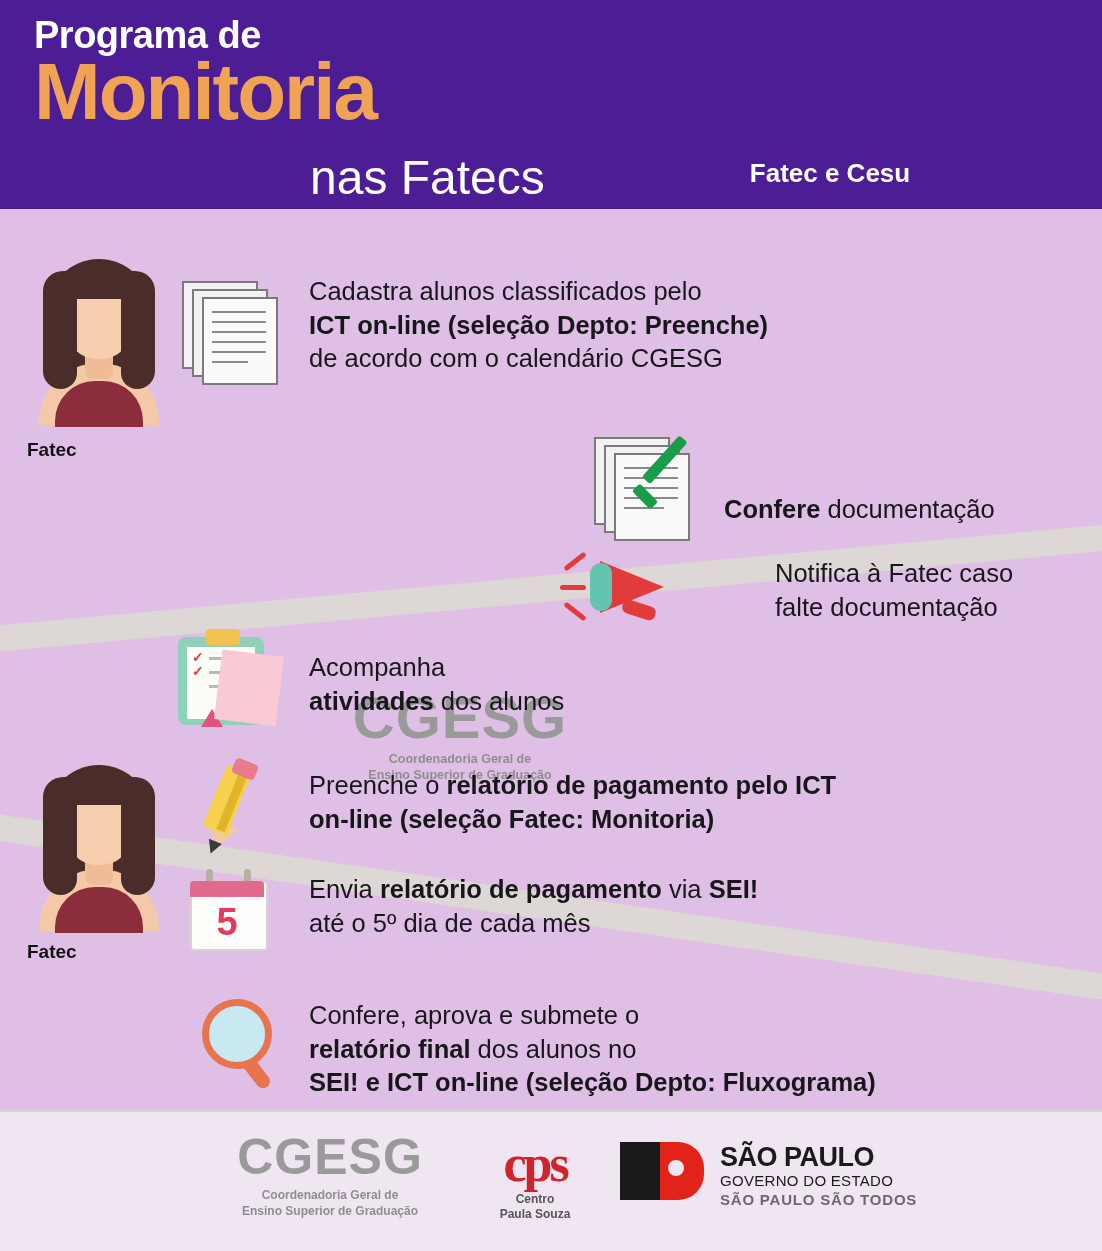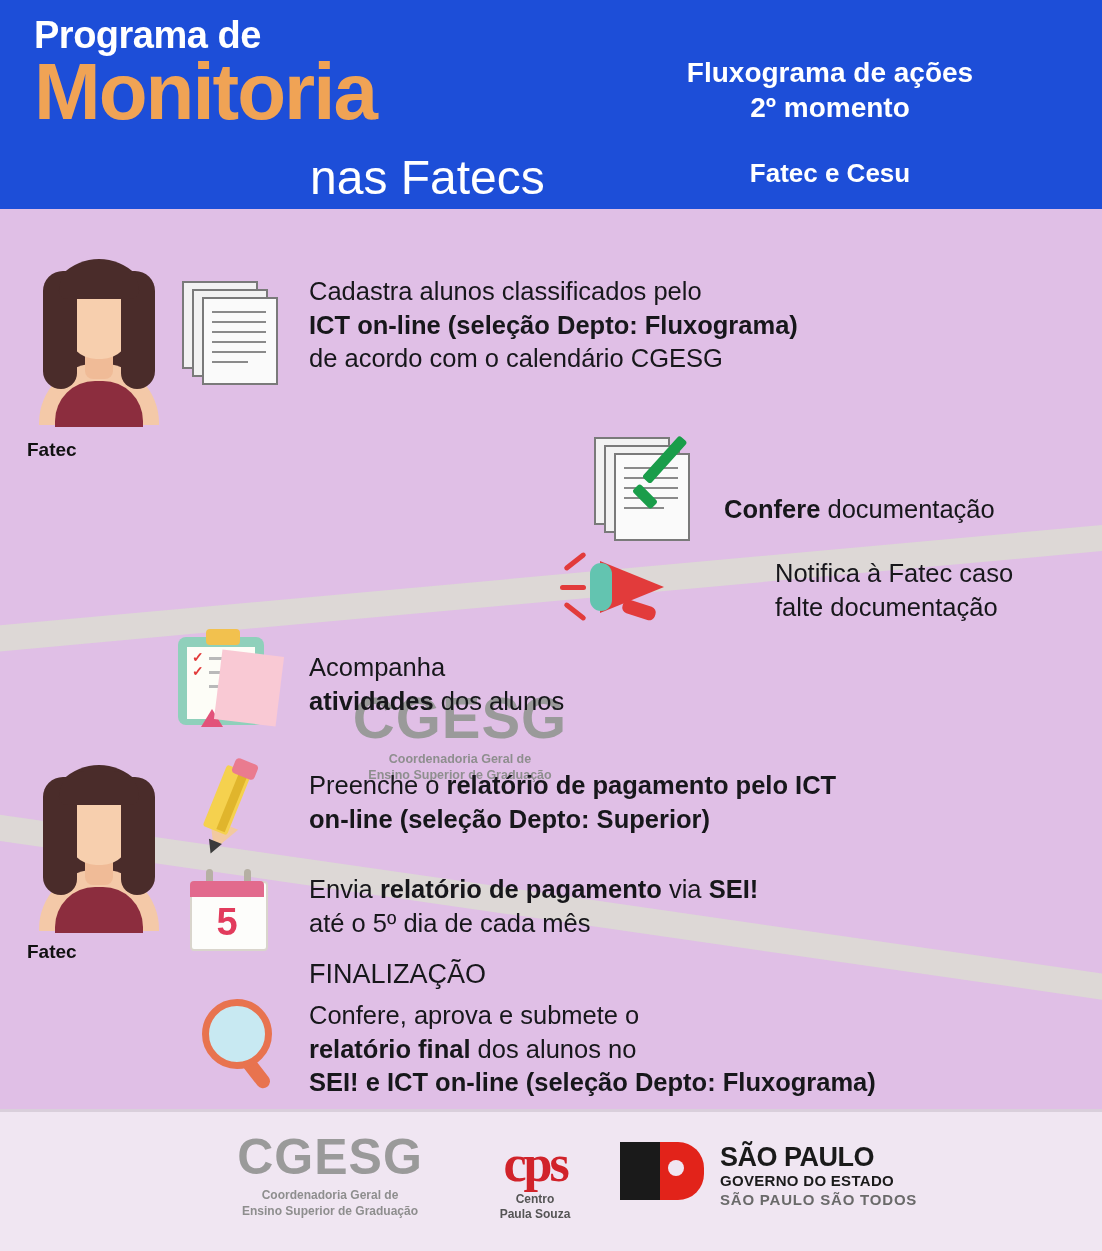--- a/index.html
+++ b/index.html
@@ -17,21 +17,21 @@
     overflow: hidden;
     background: #e0bfe6;
   }
 
   
   .header {
     position: absolute;
     left: 0; top: 0;
     width: 1102px;
     height: 209px;
-    background: #1d4ed8;
+    background: #4c1d95;
   }
   .hdr-pre {
     position: absolute;
     left: 34px; top: 14px;
     font-size: 38px;
     font-weight: bold;
     color: #ffffff;
     letter-spacing: -0.5px;
   }
   .hdr-main {
@@ -495,21 +495,21 @@
     left: 100px; top: 4px;
     font-size: 27px;
     font-weight: bold;
     color: #1a1a1a;
     letter-spacing: -0.5px;
   }
   .ft-sp .t2 {
     position: absolute;
     left: 100px; top: 34px;
     font-size: 15px;
-    font-weight: bold;
+    font-weight: normal;
     color: #1a1a1a;
     letter-spacing: 0.3px;
   }
   .ft-sp .t3 {
     position: absolute;
     left: 100px; top: 53px;
     font-size: 15px;
     font-weight: bold;
     color: #6a6a6a;
     letter-spacing: 0.8px;
@@ -517,22 +517,20 @@
 </style>
 </head>
 <body>
 
 <div id="page">
 
   <div class="header">
     <div class="hdr-pre">Programa de</div>
     <div class="hdr-main">Monitoria</div>
     <div class="hdr-sub">nas Fatecs</div>
-    <div class="hdr-right1" style="white-space:pre-line"><span>Fluxograma de ações
-2º momento</span></div>
     <div class="hdr-right2">Fatec e Cesu</div>
   </div>
 
   <div class="body-area">
 
     <div class="band band1"></div>
     <div class="band band2"></div>
 
     <div class="avatar" style="left:35px; top:42px;">
       <div class="hair-back"></div>
@@ -553,21 +551,21 @@
         <div class="sheet s3">
           <div class="line" style="left:8px; top:12px; width:54px;"></div>
           <div class="line" style="left:8px; top:22px; width:54px;"></div>
           <div class="line" style="left:8px; top:32px; width:54px;"></div>
           <div class="line" style="left:8px; top:42px; width:54px;"></div>
           <div class="line" style="left:8px; top:52px; width:54px;"></div>
           <div class="line" style="left:8px; top:62px; width:36px;"></div>
         </div>
       </div>
     </div>
-    <div class="txt" style="left:309px; top:66px; width:760px;">Cadastra alunos classificados pelo<br><b>ICT on-line (seleção Depto: Fluxograma)</b><br>de acordo com o calendário CGESG</div>
+    <div class="txt" style="left:309px; top:66px; width:760px;">Cadastra alunos classificados pelo<br><b>ICT on-line (seleção Depto: Preenche)</b><br>de acordo com o calendário CGESG</div>
 
     <div class="cgesg-wm">
       <div class="big">CGESG</div>
       <div class="small">
         <div>Coordenadoria Geral de</div>
         <div>Ensino Superior de Graduação</div>
       </div>
     </div>
 
     <div class="icon-wrap" style="left:594px; top:228px;">
@@ -629,34 +627,33 @@
 
     <div class="icon-wrap" style="left:188px; top:552px;">
       <div class="pencil">
         <div class="tip"></div>
         <div class="lead"></div>
         <div class="body"></div>
         <div class="edge"></div>
         <div class="eraser"></div>
       </div>
     </div>
-    <div class="txt" style="left:309px; top:560px; width:760px;">Preenche o <b>relatório de pagamento pelo ICT</b><br><b>on-line (seleção Depto: Superior)</b></div>
+    <div class="txt" style="left:309px; top:560px; width:760px;">Preenche o <b>relatório de pagamento pelo ICT</b><br><b>on-line (seleção Fatec: Monitoria)</b></div>
 
     <div class="icon-wrap" style="left:184px; top:658px;">
       <div class="cal">
         <div class="ring" style="left:22px;"></div>
         <div class="ring" style="left:60px;"></div>
         <div class="sheet"></div>
         <div class="top"></div>
         <div class="num">5</div>
       </div>
     </div>
     <div class="txt" style="left:309px; top:664px; width:760px;">Envia <b>relatório de pagamento</b> via <b>SEI!</b><br>até o 5º dia de cada mês</div>
 
-    <div class="txt" style="left:309px; top:748px; width:500px; font-size:27px;">FINALIZAÇÃO</div>
 
     <div class="icon-wrap" style="left:196px; top:786px;">
       <div class="mag">
         <div class="handle"></div>
         <div class="glass"></div>
       </div>
     </div>
     <div class="txt" style="left:309px; top:790px; width:760px;">Confere, aprova e submete o<br><b>relatório final</b> dos alunos no<br><b>SEI! e ICT on-line (seleção Depto: Fluxograma)</b></div>
 
   </div>

